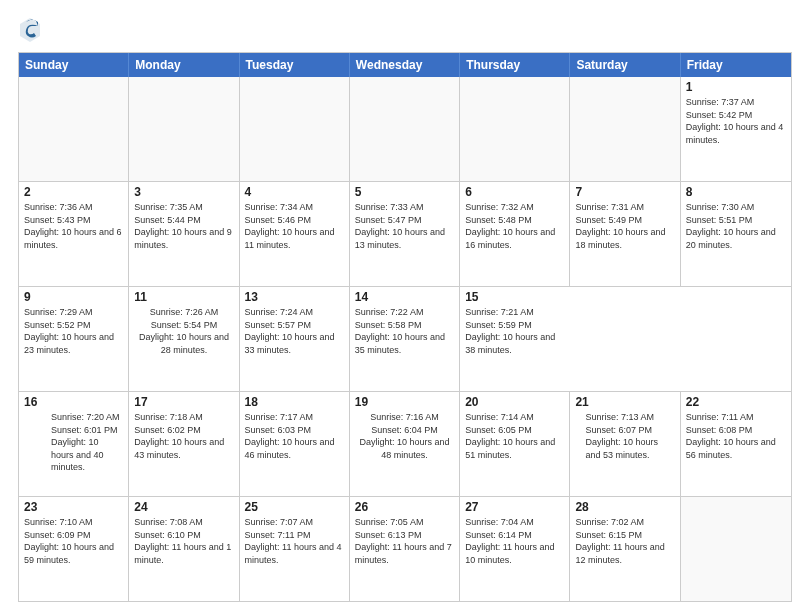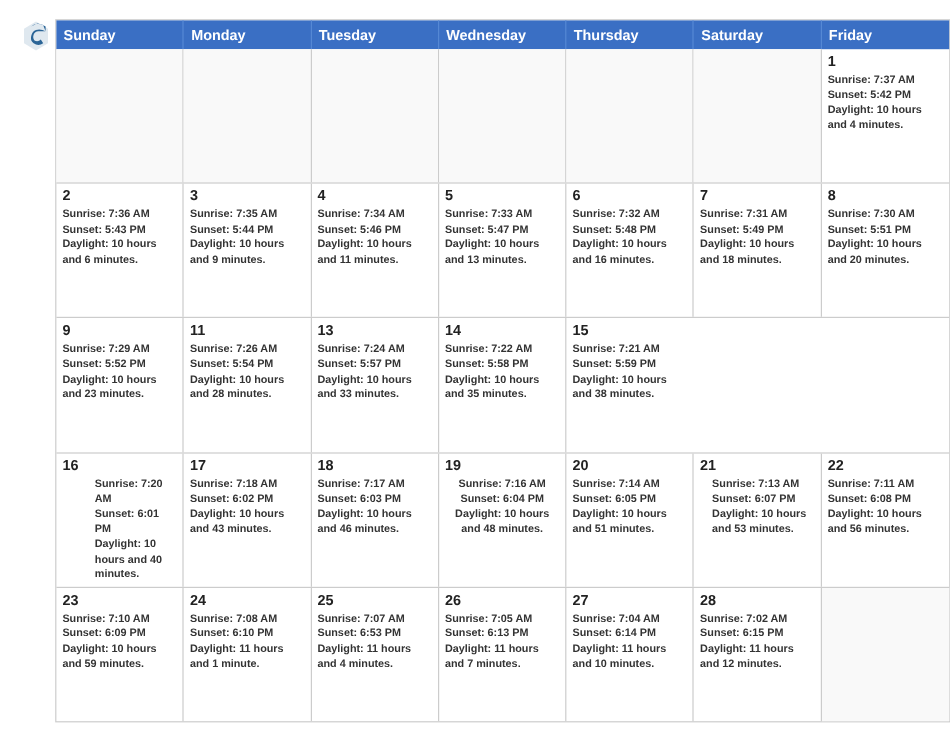--- a/index.html
+++ b/index.html
@@ -8,21 +8,21 @@
       background: #fff;
       width: 792px;
       height: 612px;
       overflow: hidden;
     }
     .page {
       width: 792px;
       height: 612px;
       padding: 16px 0 10px 18px;
       display: flex;
-      flex-direction: row;
+      flex-direction: column;
     }
     .header {
       display: flex;
       align-items: flex-start;
       justify-content: space-between;
       margin-bottom: 8px;
     }
     .logo {
       display: flex;
       align-items: center;
@@ -101,21 +101,20 @@
       font-size: 12px;
       font-weight: bold;
       color: #222;
       margin-bottom: 2px;
       display: block;
     }
     .day-info {
       font-size: 9px;
       color: #333;
       line-height: 1.4;
-      font-weight: bold;
     }
   </style>
 </head>
 <body>
 
 <div class="page">
   <div class="header">
     <div class="logo">
       <svg class="logo-icon" viewBox="0 0 24 28" xmlns="http://www.w3.org/2000/svg">
         <polygon points="12,2 22,8 22,20 12,26 2,20 2,8" fill="#2a6496" opacity="0.15"></polygon>
@@ -203,21 +202,21 @@
         </div>
         <div class="cal-week">
           <div class="cal-cell">
             <span class="day-num">9</span>
             <div class="day-info" style="white-space: pre-line;">Sunrise: 7:29 AM
 Sunset: 5:52 PM
 Daylight: 10 hours and 23 minutes.</div>
           </div>
           <div class="cal-cell">
             <span class="day-num">11</span>
-            <div class="day-info" style="white-space: pre-line;">Sunrise: 7:26 AM
+            <div class="day-info" style="white-space: pre-line; text-align: center;">Sunrise: 7:26 AM
 Sunset: 5:54 PM
 Daylight: 10 hours and 28 minutes.</div>
           </div>
           <div class="cal-cell">
             <span class="day-num">13</span>
             <div class="day-info" style="white-space: pre-line;">Sunrise: 7:24 AM
 Sunset: 5:57 PM
 Daylight: 10 hours and 33 minutes.</div>
           </div>
           <div class="cal-cell">
@@ -286,21 +285,21 @@
           </div>
           <div class="cal-cell">
             <span class="day-num">24</span>
             <div class="day-info" style="white-space: pre-line;">Sunrise: 7:08 AM
 Sunset: 6:10 PM
 Daylight: 11 hours and 1 minute.</div>
           </div>
           <div class="cal-cell">
             <span class="day-num">25</span>
             <div class="day-info" style="white-space: pre-line;">Sunrise: 7:07 AM
-Sunset: 6:53 PM
+Sunset: 7:11 PM
 Daylight: 11 hours and 4 minutes.</div>
           </div>
           <div class="cal-cell">
             <span class="day-num">26</span>
             <div class="day-info" style="white-space: pre-line;">Sunrise: 7:05 AM
 Sunset: 6:13 PM
 Daylight: 11 hours and 7 minutes.</div>
           </div>
           <div class="cal-cell">
             <span class="day-num">27</span>

